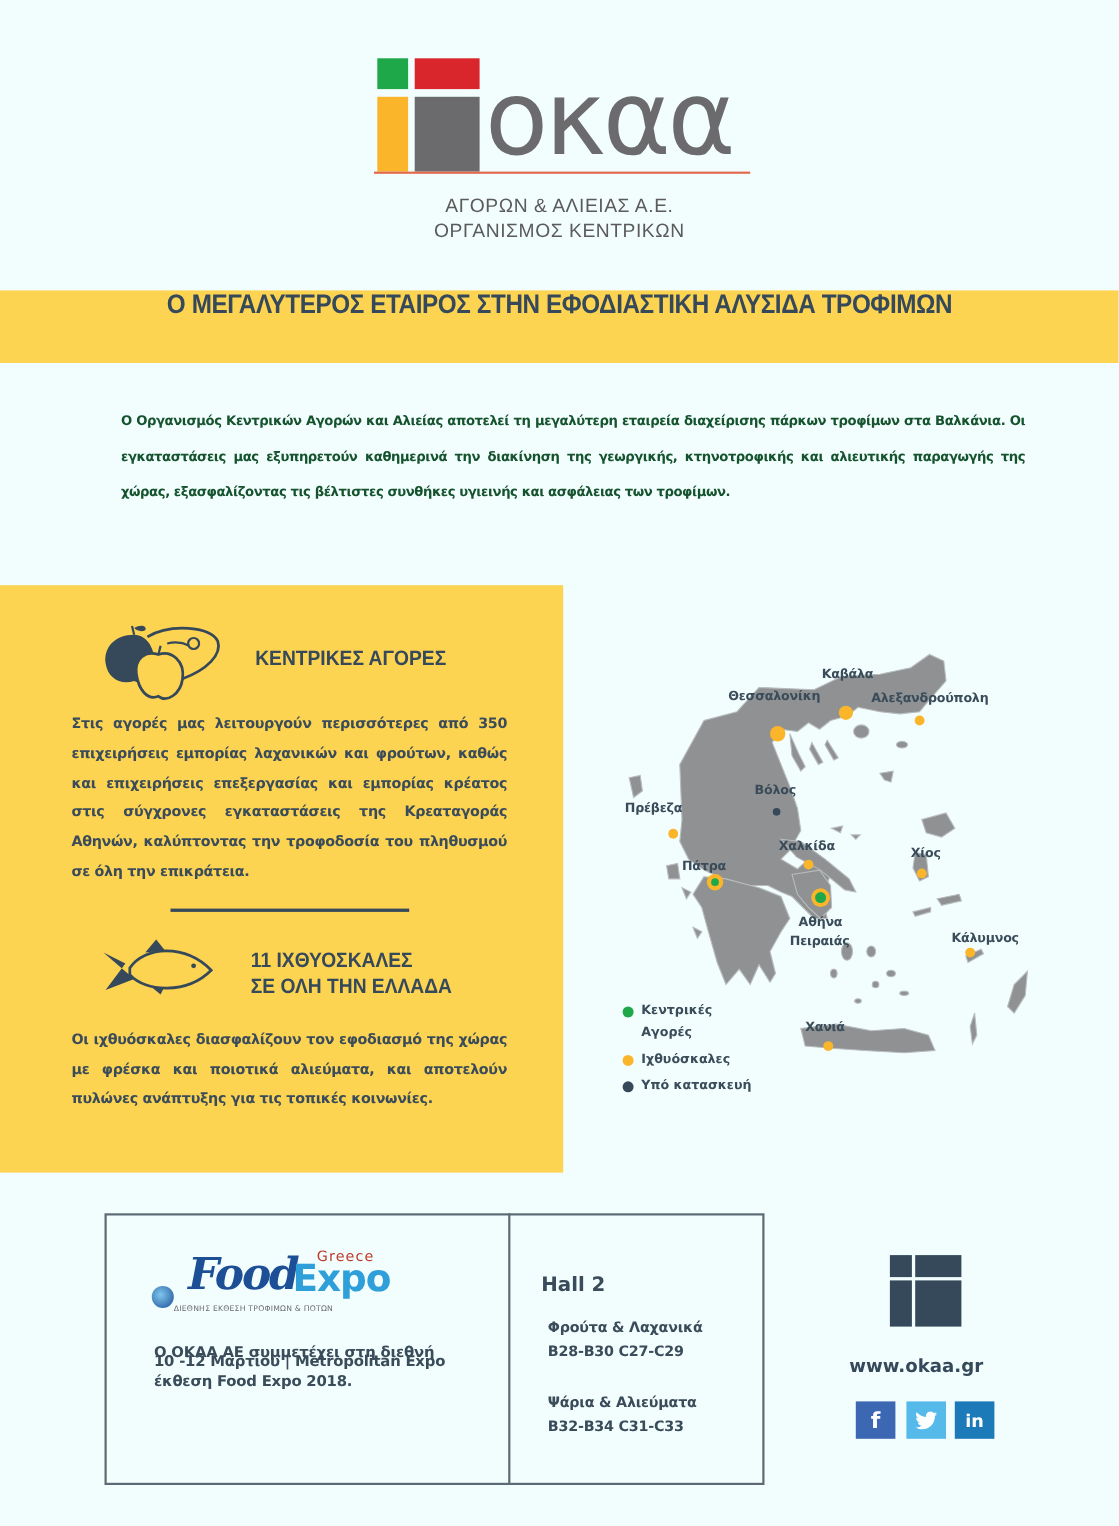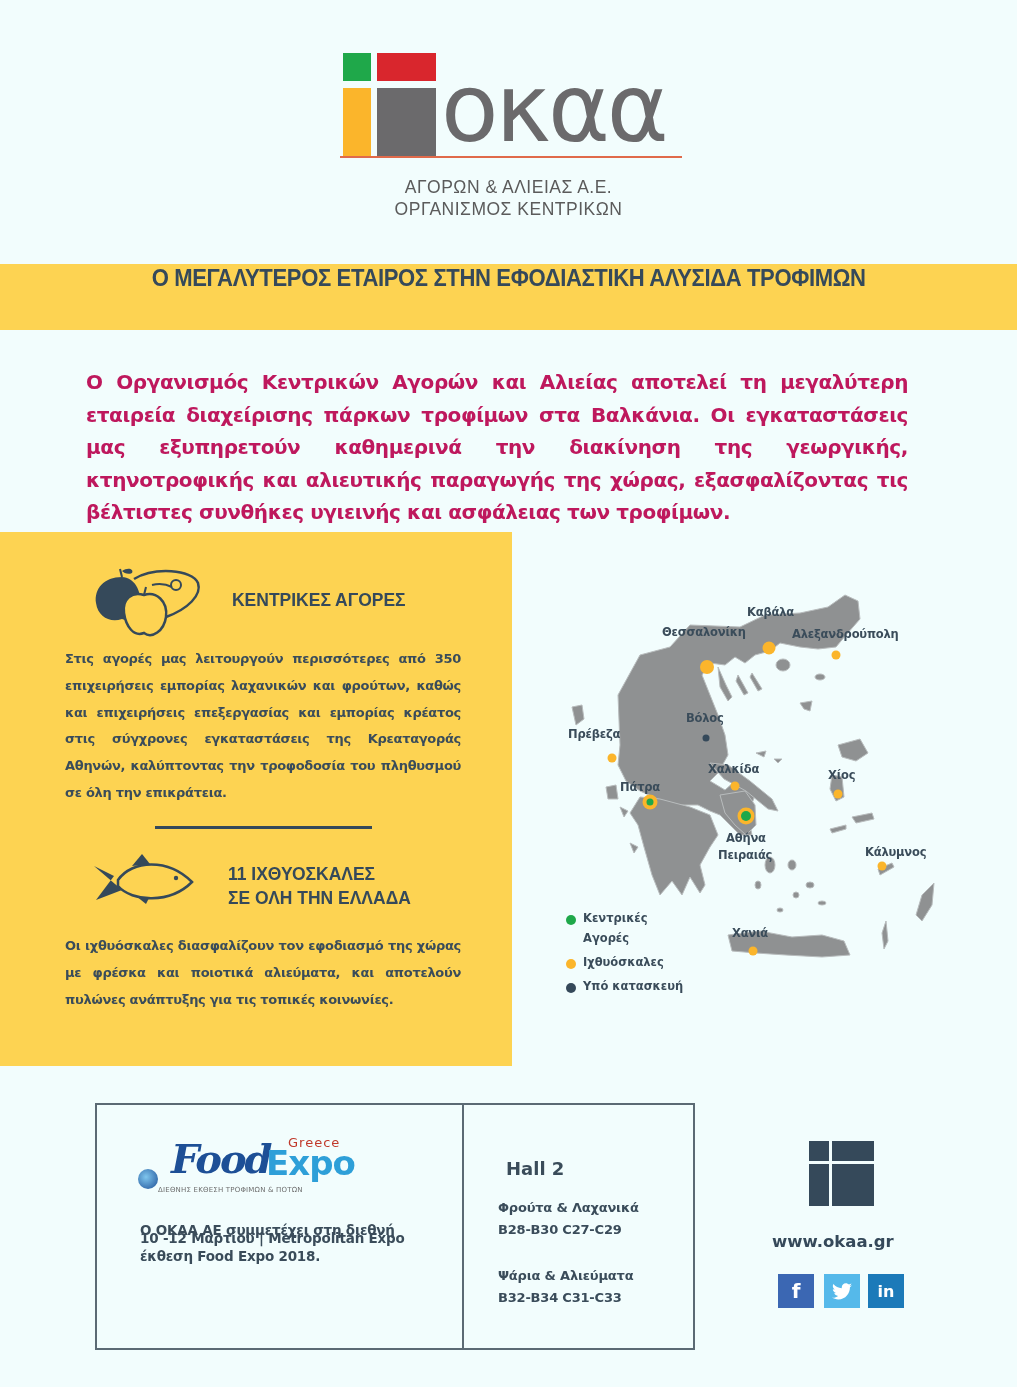--- a/index.html
+++ b/index.html
@@ -38,24 +38,24 @@
     display: flex; justify-content: center;
   }
   .banner-text {
     font-family: "Liberation Sans", sans-serif; font-weight: bold;
     font-size: 24.5px; color: #35495a; letter-spacing: -0.4px;
     transform: scaleX(0.9); white-space: nowrap;
   }
 
   
   .intro {
-    left: 86px; top: 366px; width: 822px;
+    left: 110px; top: 366px; width: 822px;
     font-family: "DejaVu Sans", sans-serif; font-weight: bold;
-    font-size: 20px; line-height: 32.5px; text-align: justify;
-    color: #be185d; letter-spacing: -0.4px;
+    font-size: 12px; line-height: 32.5px; text-align: justify;
+    color: #14532d; letter-spacing: -0.4px;
   }
 
   
   .panel { left: 0; top: 532px; width: 512px; height: 534px; background: #fdd352; }
   .section-title {
     font-family: "Liberation Sans", sans-serif; font-weight: bold;
     font-size: 19px; color: #35495a; line-height: 24px;
     transform: scaleX(0.92); transform-origin: left center;
   }
   .section-body {
@@ -111,21 +111,21 @@
   .fe-globe {
     position: absolute; left: 0; top: 36px; width: 20px; height: 20px; border-radius: 50%;
     background: radial-gradient(circle at 40% 40%, #7fc6ee, #1d4f96);
   }
   .expo-date, .expo-desc {
     font-family: "DejaVu Sans", sans-serif; font-weight: bold; font-size: 13.5px;
     color: #3a4c5a; line-height: 26px; letter-spacing: -0.2px;
   }
   .expo-date { left: 140px; top: 1225px; }
   .expo-desc { left: 140px; top: 1217px; width: 300px; }
-  .hall { left: 506px; top: 1158px; font-family: "DejaVu Sans", sans-serif; font-weight: bold; font-size: 18px; color: #3a4c5a; text-align: center; }
+  .hall { left: 492px; top: 1158px; font-family: "DejaVu Sans", sans-serif; font-weight: bold; font-size: 18px; color: #3a4c5a; text-align: center; }
   .hall-sub {
     font-family: "DejaVu Sans", sans-serif; font-weight: bold; font-size: 13px;
     color: #3a4c5a; line-height: 22px; letter-spacing: -0.2px;
   }
   .hs1 { left: 498px; top: 1197px; }
   .hs2 { left: 498px; top: 1265px; }
 
   
   .mark { left: 809px; top: 1141px; width: 65px; height: 65px; }
   .mark div { position: absolute; background: #35495a; }

